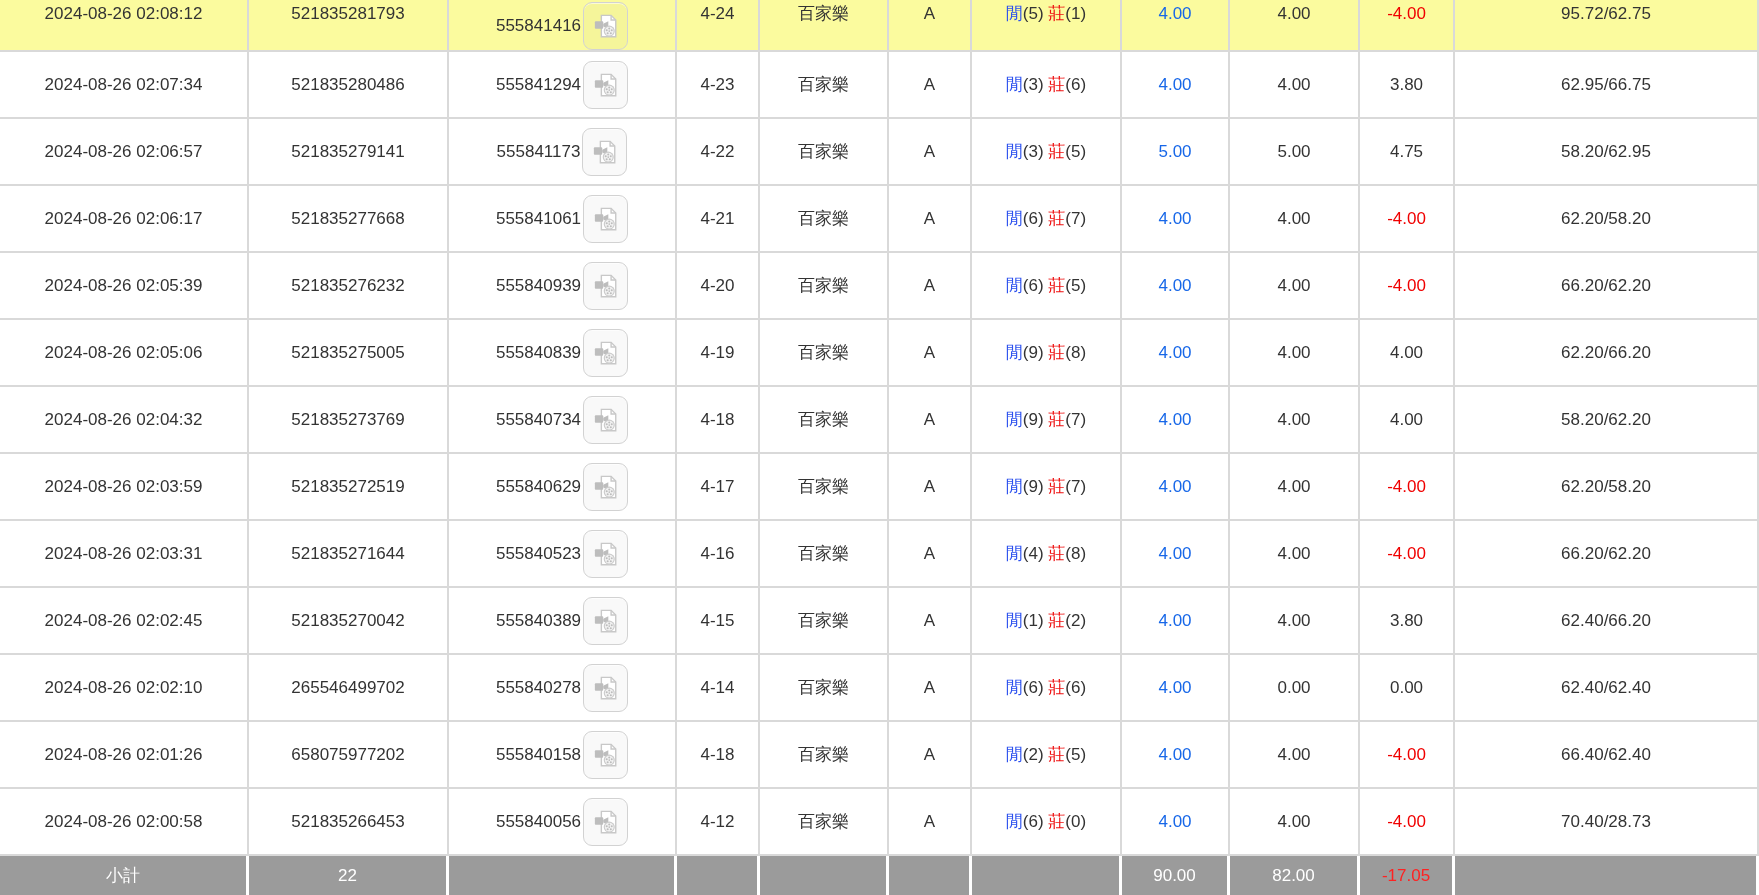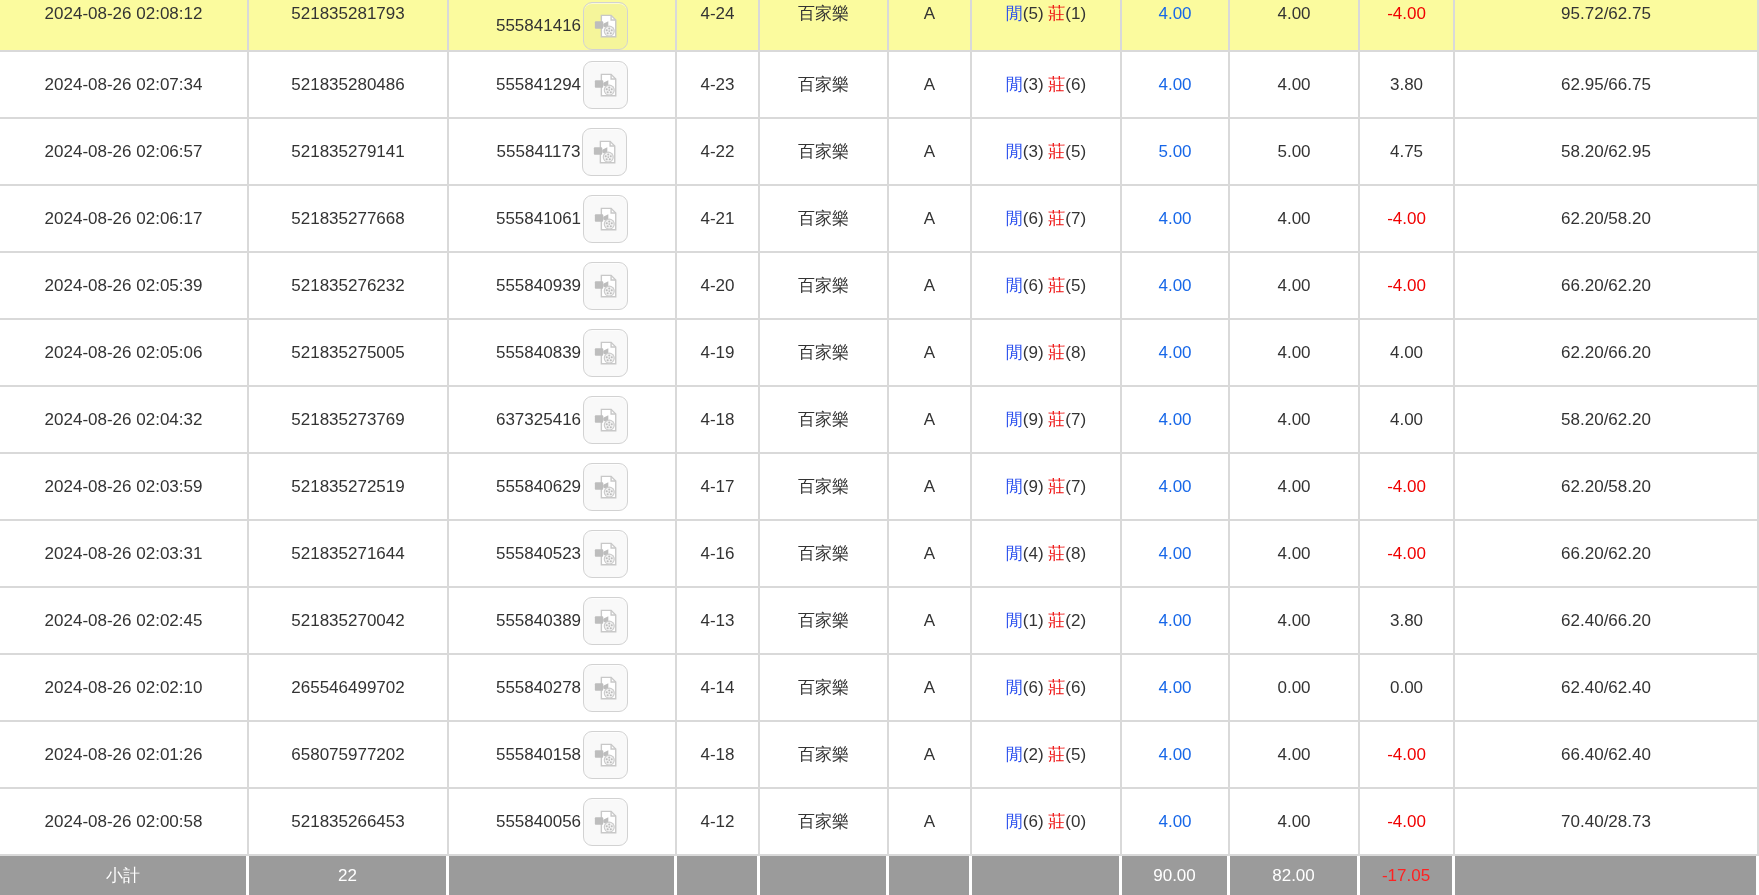--- a/index.html
+++ b/index.html
@@ -283,21 +283,21 @@
     <td class="c-bet">4.00</td>
     <td>4.00</td>
     <td class="c-wl">4.00</td>
     <td>62.20/66.20</td>
   </tr>
       <tr class="data">
     <td>2024-08-26 02:04:32</td>
     <td>521835273769</td>
     <td>
       <span class="round-wrap">
-        <span>637325416</span>
+        <span>555840734</span>
         <button class="video-btn">
           <span style="display:inline-flex;">
             <svg width="26" height="26" viewBox="0 0 28 28">
               <path d="M9 2.5h10.5l5 5V25.5H9z" fill="#ffffff" stroke="#c8c8c8" stroke-width="1.5"></path>
               <path d="M19.5 2.5v5h5" fill="none" stroke="#c8c8c8" stroke-width="1.5"></path>
               <rect x="2" y="9" width="9" height="8" rx="1" fill="#bdbdbd"></rect>
               <path d="M11 11.5L16.5 9v8L11 14.5z" fill="#bdbdbd"></path>
               <circle cx="17.5" cy="19.5" r="6" fill="#cccccc"></circle>
               <circle cx="17.5" cy="19.5" r="4.7" fill="#f2f2f2"></circle>
               <circle cx="17.5" cy="16.6" r="1.1" fill="#bdbdbd"></circle>
@@ -418,21 +418,21 @@
               <circle cx="14.8" cy="18.6" r="1.1" fill="#bdbdbd"></circle>
               <circle cx="15.8" cy="21.8" r="1.1" fill="#bdbdbd"></circle>
               <circle cx="19.2" cy="21.8" r="1.1" fill="#bdbdbd"></circle>
               <circle cx="20.2" cy="18.6" r="1.1" fill="#bdbdbd"></circle>
               <circle cx="17.5" cy="19.5" r="0.9" fill="#bdbdbd"></circle>
             </svg>
           </span>
         </button>
       </span>
     </td>
-    <td>4-13</td>
+    <td>4-15</td>
     <td>百家樂</td>
     <td>A</td>
     <td>
       <span class="p-label">閒</span><span class="score">(1)</span>
       <span class="b-label">莊</span><span class="score">(2)</span>
     </td>
     <td class="c-bet">4.00</td>
     <td>4.00</td>
     <td class="c-wl">3.80</td>
     <td>62.40/66.20</td>

